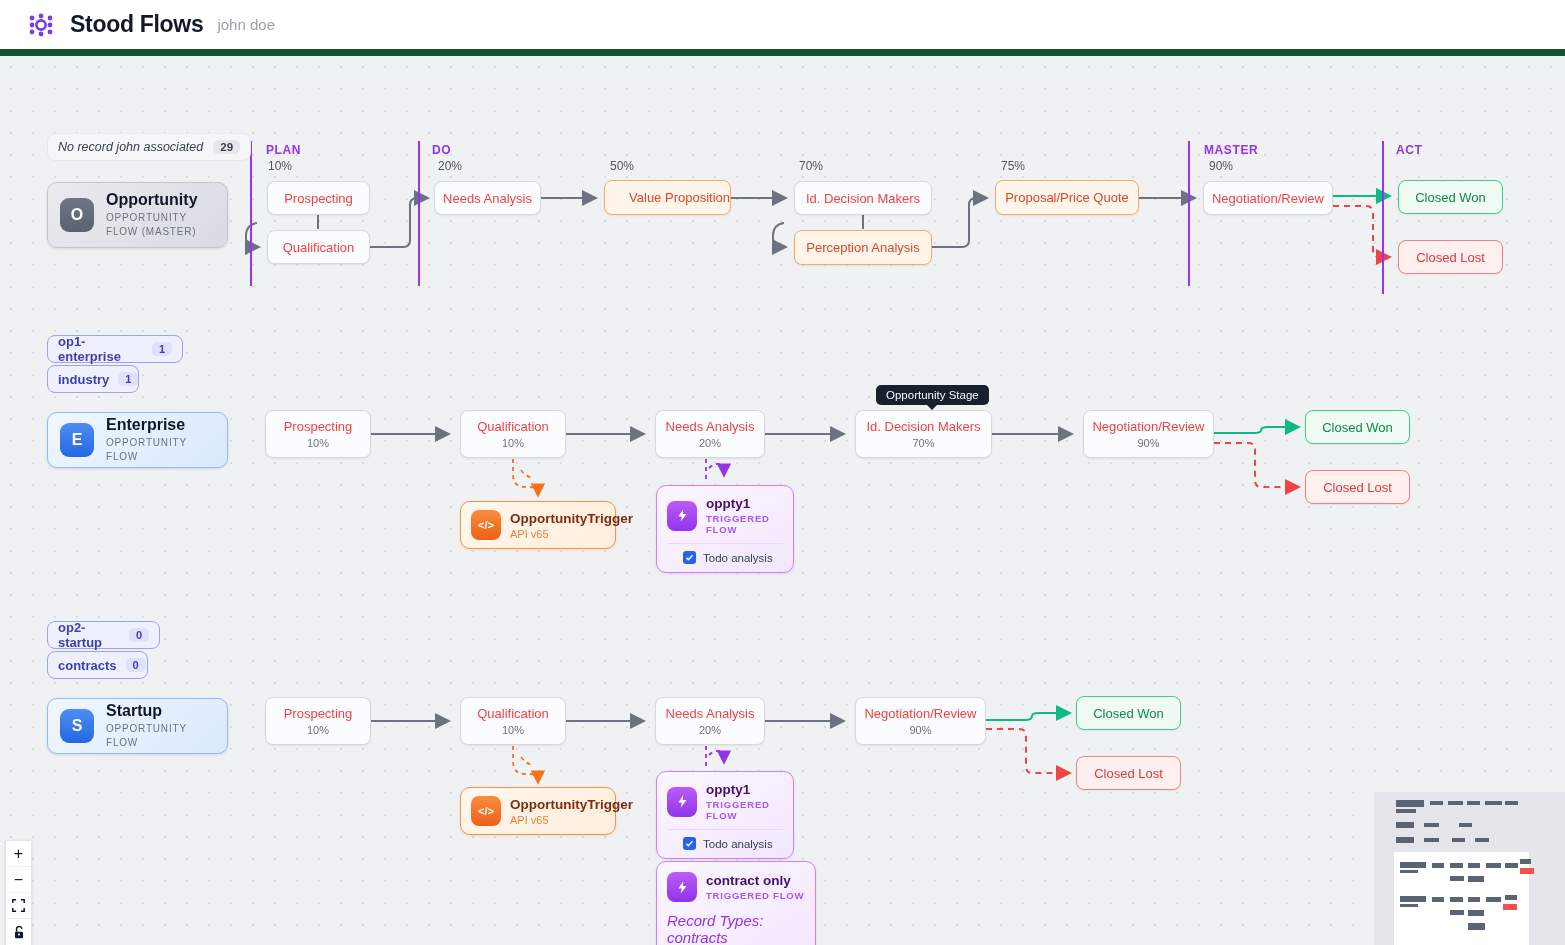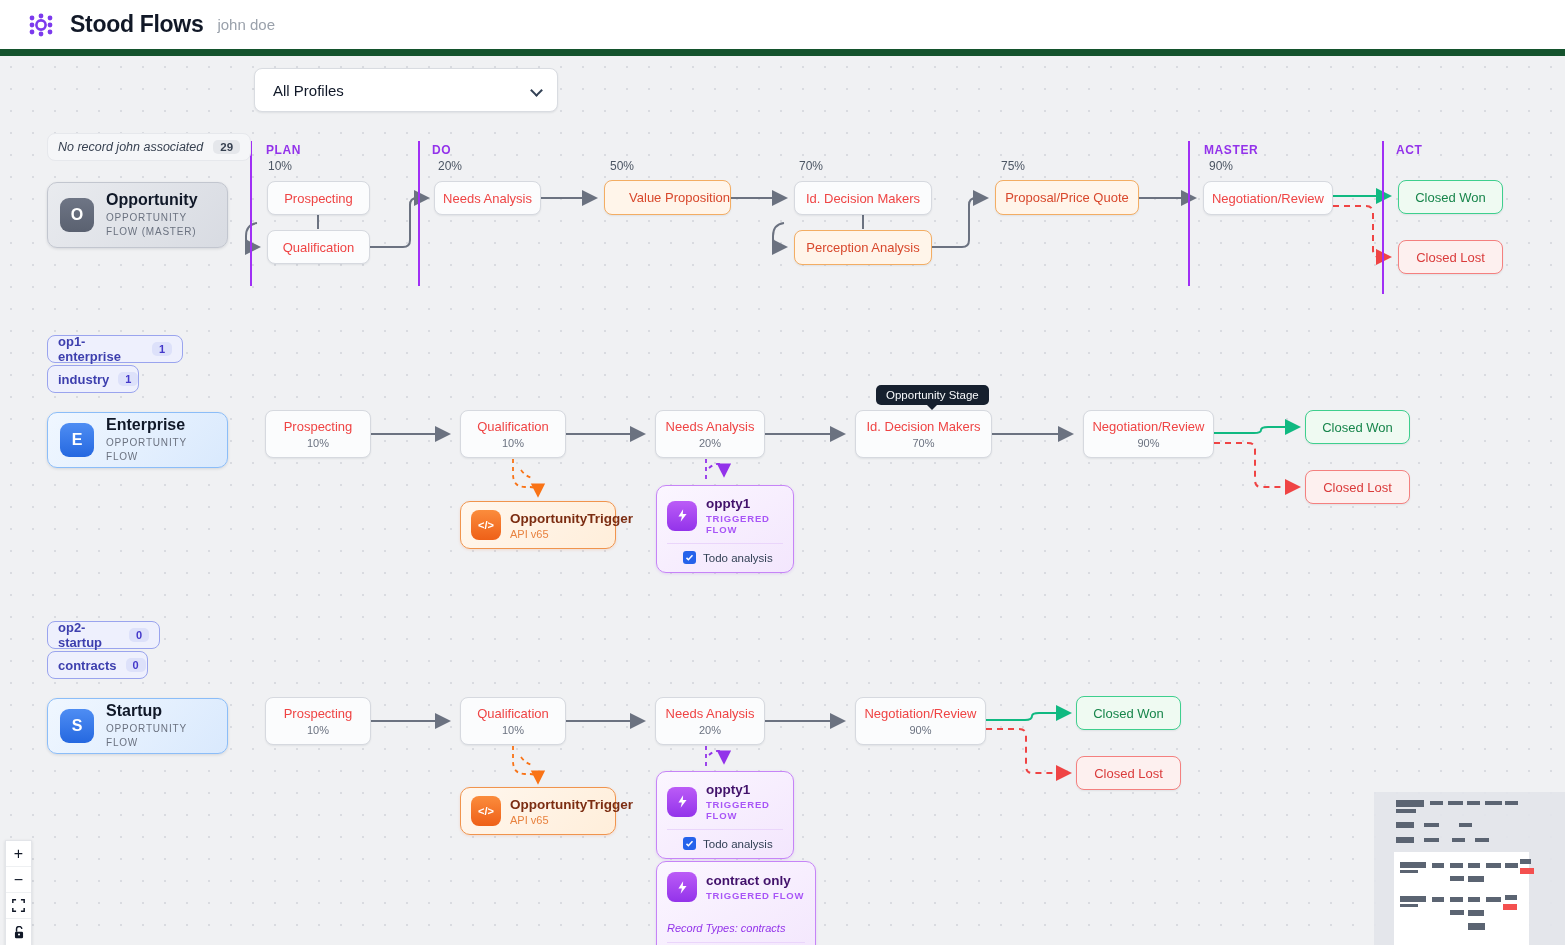--- a/index.html
+++ b/index.html
@@ -70,21 +70,21 @@
   .trigger-text { margin-left:9px; }
   .trigger-title { font-size:13.5px; font-weight:800; color:#7c2d12; }
   .trigger-sub { font-size:11px; color:#e8823f; margin-top:2px; }
 
   .tflow-node { position:absolute; width:138px; border-radius:10px; background:linear-gradient(150deg,#fbf6ff,#f3e6fd); border:1.5px solid #c684f7; padding:10px 10px 8px 10px; z-index:3; box-shadow:0 1px 3px rgba(147,51,234,.15); }
   .tflow-head { display:flex; align-items:center; }
   .tflow-icon { width:30px; height:30px; border-radius:8px; background:linear-gradient(180deg,#bb5cf7,#9333ea); display:flex; align-items:center; justify-content:center; flex:none; }
   .tflow-text { margin-left:9px; }
   .tflow-title { font-size:13.5px; font-weight:800; color:#42126b; }
   .tflow-sub { font-size:9.5px; font-weight:600; letter-spacing:.8px; color:#a855f7; margin-top:2px; }
-  .tflow-rt { font-size:11px; font-style:italic; color:#9333ea; margin-top:20px; }
+  .tflow-rt { font-size:15px; font-style:italic; color:#9333ea; margin-top:10px; }
   .tflow-div { height:1px; background:#ead5fb; margin:8px 0 7px 0; }
   .todo-row { display:flex; align-items:center; padding-left:16px; }
   .todo-cb { width:13px; height:13px; background:#2563eb; border-radius:3px; display:flex; align-items:center; justify-content:center; flex:none; }
   .todo-label { margin-left:7px; font-size:11.5px; color:#334155; }
 
   
   .tooltip { position:absolute; background:#16202e; color:#f8fafc; font-size:11.5px; padding:4px 10px; border-radius:5px; z-index:6; white-space:nowrap; }
   .tooltip:after { content:""; position:absolute; left:50%; bottom:-5px; margin-left:-5px; border-left:5px solid transparent; border-right:5px solid transparent; border-top:5px solid #16202e; }
 
   
@@ -182,24 +182,20 @@
       <path d="M521 701 Q526 708 533 709"></path>
     </g>
     <g stroke="#9333ea" stroke-width="1.8" stroke-dasharray="4 4" fill="none">
       <path d="M706 690 L706 712"></path>
       <path d="M709 699 Q717 692 724 697"></path>
       <path d="M724 697 L724 707" marker-end="url(#ap)"></path>
     </g>
     <path d="M737 790 L737 799" stroke="#9333ea" stroke-width="2" fill="none" marker-end="url(#ap)"></path>
   </svg>
 
-  <div class="select-wrap" id="sel-pr">
-    <select><option>All Profiles</option></select>
-    <span class="chev"></span>
-  </div>
 
   <div class="nr-pill">
     <span class="nr-text">No record john associated</span>
     <span class="nr-count">29</span>
   </div>
 
   <div class="flow-card master" style="left:47px; top:126px;">
     <div class="flow-avatar gray">O</div>
     <div class="flow-card-text">
       <div class="flow-card-title">Opportunity</div>

